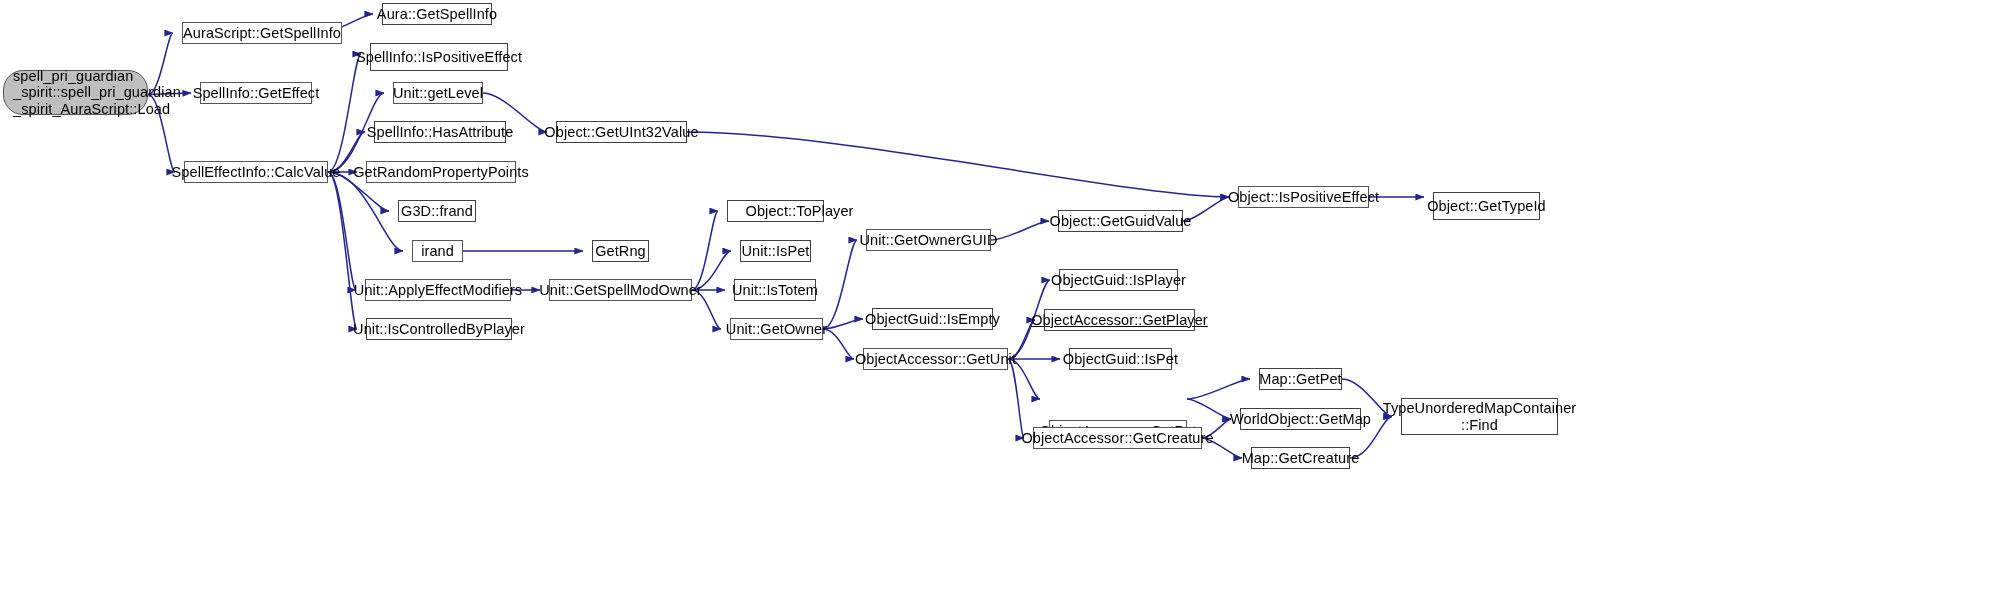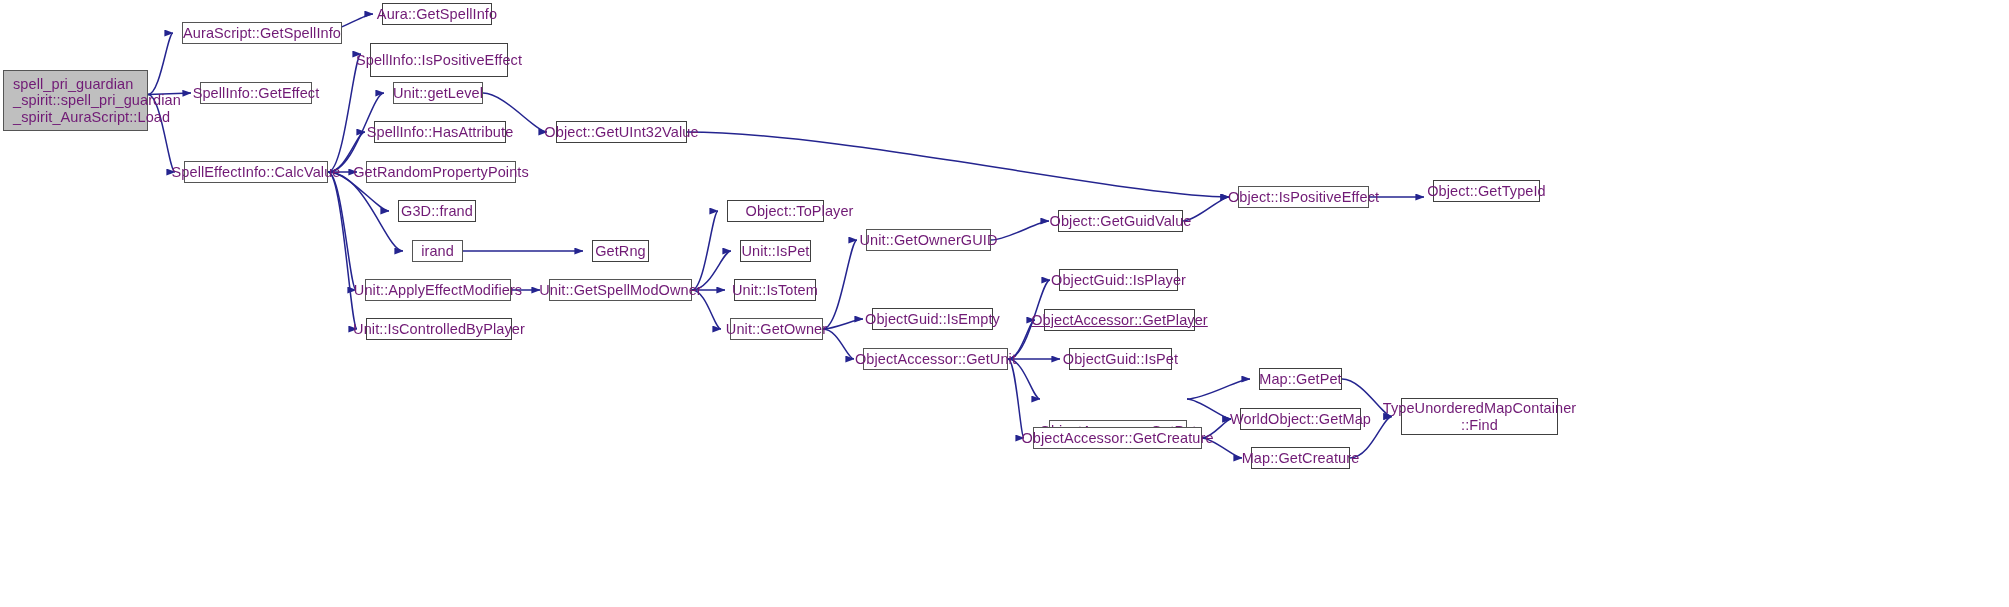--- a/index.html
+++ b/index.html
@@ -25,21 +25,21 @@
   }
   .node {
     position: absolute;
     box-sizing: border-box;
     display: flex;
     align-items: center;
     justify-content: center;
     text-align: center;
     background: #ffffff;
     border: 1px solid #404040;
-    color: #701a75;
+    color: #000000;
     font-size: 14.5px;
     line-height: 1.12;
     white-space: pre;
     letter-spacing: 0.1px;
     z-index: 2;
   }
   .node.root {
     background: #bfbfbf;
     border: 1px solid #303030;
     text-align: left;
@@ -95,27 +95,27 @@
         <path d="M1008,359 C1016,359 1020.4,438 1024,438" fill="none" stroke="#24248f" stroke-width="1.5" marker-end="url(#arrowhead)"></path>
         <path d="M1187,399 C1204.64,399 1238.66,379 1250,379" fill="none" stroke="#24248f" stroke-width="1.5" marker-end="url(#arrowhead)"></path>
         <path d="M1187,399 C1199.32,399 1223.08,419 1231,419" fill="none" stroke="#24248f" stroke-width="1.5" marker-end="url(#arrowhead)"></path>
         <path d="M1202,438 C1212.45,438 1225.78,419 1231,419" fill="none" stroke="#24248f" stroke-width="1.5" marker-end="url(#arrowhead)"></path>
         <path d="M1202,438 C1213.2,438 1234.8,458 1242,458" fill="none" stroke="#24248f" stroke-width="1.5" marker-end="url(#arrowhead)"></path>
         <path d="M1342,379 C1362.625,379 1382.71875,416.5 1392,416.5" fill="none" stroke="#24248f" stroke-width="1.5" marker-end="url(#arrowhead)"></path>
         <path d="M1350,458 C1371,458 1382.55,416.5 1392,416.5" fill="none" stroke="#24248f" stroke-width="1.5" marker-end="url(#arrowhead)"></path>
       </g>
   </svg>
   <div id="node-group">
-      <div class="node root thick" style="left: 3px; top: 70px; width: 145px; height: 61px;">spell_pri_guardian
+      <div class="node root thick" style="left: 3px; top: 70px; width: 145px; height: 45px; border-radius: 20px;">spell_pri_guardian
 _spirit::spell_pri_guardian
 _spirit_AuraScript::Load</div>
       <div class="node thick" style="left: 182px; top: 22px; width: 160px; height: 22px;">AuraScript::GetSpellInfo</div>
       <div class="node thick" style="left: 200px; top: 82px; width: 112px; height: 22px;">SpellInfo::GetEffect</div>
       <div class="node" style="left: 382px; top: 3px; width: 110px; height: 22px;">Aura::GetSpellInfo</div>
-      <div class="node" style="left: 370px; top: 43px; width: 138px; height: 34px;">SpellInfo::IsPositiveEffect</div>
+      <div class="node" style="left: 370px; top: 43px; width: 138px; height: 28px;">SpellInfo::IsPositiveEffect</div>
       <div class="node thick" style="left: 393px; top: 82px; width: 90px; height: 22px;">Unit::getLevel</div>
       <div class="node" style="left: 374px; top: 121px; width: 132px; height: 22px;">SpellInfo::HasAttribute</div>
       <div class="node thick" style="left: 184px; top: 161px; width: 144px; height: 22px;">SpellEffectInfo::CalcValue</div>
       <div class="node thick" style="left: 366px; top: 161px; width: 150px; height: 22px;">GetRandomPropertyPoints</div>
       <div class="node" style="left: 398px; top: 200px; width: 78px; height: 22px;">G3D::frand</div>
       <div class="node thick" style="left: 412px; top: 240px; width: 51px; height: 22px;">irand</div>
       <div class="node" style="left: 592px; top: 240px; width: 57px; height: 22px;">GetRng</div>
       <div class="node thick" style="left: 365px; top: 279px; width: 146px; height: 22px;">Unit::ApplyEffectModifiers</div>
       <div class="node" style="left: 366px; top: 318px; width: 146px; height: 22px;">Unit::IsControlledByPlayer</div>
       <div class="node thick" style="left: 549px; top: 279px; width: 143px; height: 22px;">Unit::GetSpellModOwner</div>
@@ -127,20 +127,20 @@
       <div class="node thick" style="left: 866px; top: 229px; width: 125px; height: 22px;">Unit::GetOwnerGUID</div>
       <div class="node" style="left: 872px; top: 308px; width: 121px; height: 22px;">ObjectGuid::IsEmpty</div>
       <div class="node thick" style="left: 863px; top: 348px; width: 145px; height: 22px;">ObjectAccessor::GetUnit</div>
       <div class="node" style="left: 1058px; top: 210px; width: 125px; height: 22px;">Object::GetGuidValue</div>
       <div class="node" style="left: 1059px; top: 269px; width: 119px; height: 22px;">ObjectGuid::IsPlayer</div>
       <div class="node" style="left: 1044px; top: 309px; width: 151px; height: 22px; text-decoration: underline;">ObjectAccessor::GetPlayer</div>
       <div class="node" style="left: 1069px; top: 348px; width: 103px; height: 22px;">ObjectGuid::IsPet</div>
       <div class="node thick" style="left: 1049px; top: 388px; width: 138px; height: 22px; margin-top: 32px;">ObjectAccessor::GetPet</div>
       <div class="node thick" style="left: 1033px; top: 427px; width: 169px; height: 22px;">ObjectAccessor::GetCreature</div>
       <div class="node thick" style="left: 1238px; top: 186px; width: 131px; height: 22px;">Object::IsPositiveEffect</div>
-      <div class="node" style="left: 1433px; top: 180px; width: 107px; height: 22px;">Object::GetTypeId</div>
+      <div class="node" style="left: 1433px; top: 192px; width: 107px; height: 28px;">Object::GetTypeId</div>
       <div class="node" style="left: 1259px; top: 368px; width: 83px; height: 22px;">Map::GetPet</div>
       <div class="node" style="left: 1240px; top: 408px; width: 121px; height: 22px;">WorldObject::GetMap</div>
       <div class="node" style="left: 1251px; top: 447px; width: 99px; height: 22px;">Map::GetCreature</div>
       <div class="node" style="left: 1401px; top: 398px; width: 157px; height: 37px;">TypeUnorderedMapContainer
 ::Find</div>
     </div>
 </div>
 
 </body></html>

